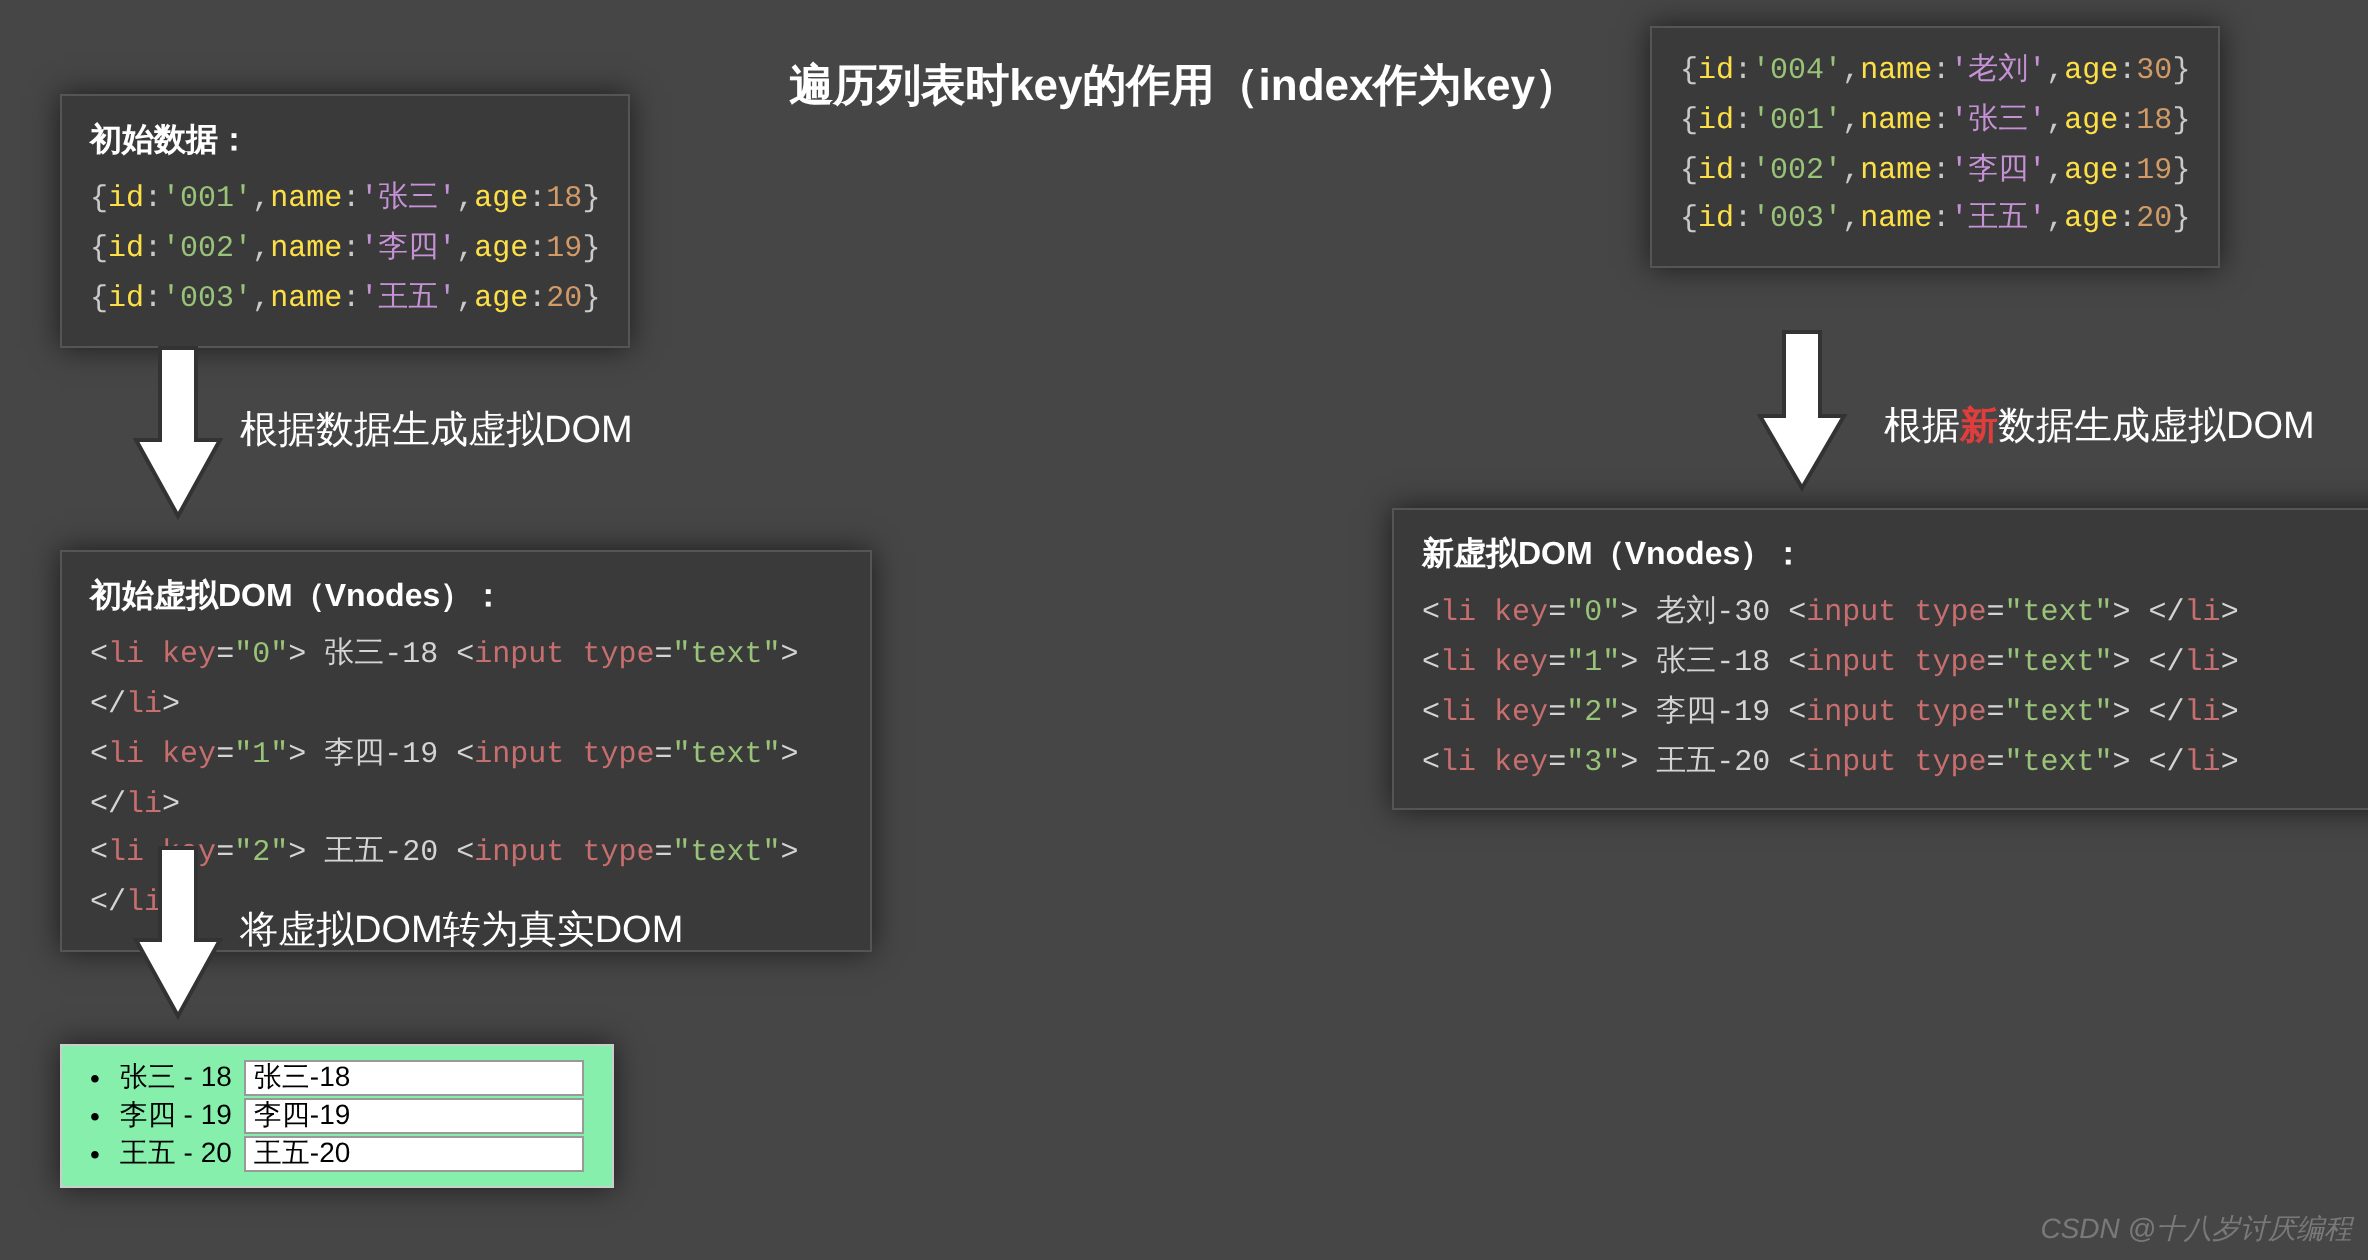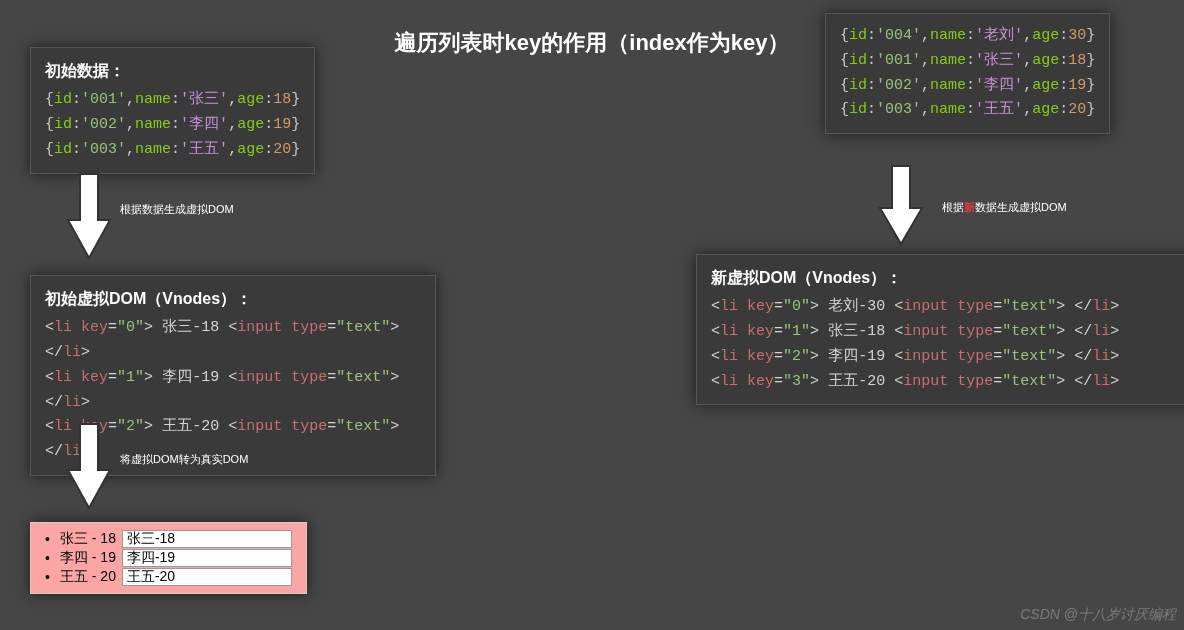--- a/index.html
+++ b/index.html
@@ -32,44 +32,44 @@
     font-size: 15px;
     line-height: 1.65;
   }
   .box-header {
     color: #fff;
     font-weight: bold;
     font-family: "Microsoft YaHei", Arial, sans-serif;
     font-size: 16px;
     margin-bottom: 4px;
   }
-  .key   { color: #84cc16; margin-top: 33px; }
+  .key   { color: #fde047; margin-top: 33px; }
   .str   { color: #98c379; }
   .nameC { color: #c692d6; }
   .num   { color: #d19a66; }
   .tag   { color: #c76e6e; }
   .attr  { color: #c76e6e; }
   .attrV { color: #98c379; }
   .plain { color: #d4d4d4; }
 
   .arrow {
     position: absolute;
   }
   .arrow svg { display:block; }
 
   .arrow-label {
     position: absolute;
     color: #fff;
-    font-size: 11px;
+    font-size: 19px;
   }
   .arrow-label .hl { color: #e03d3d; font-weight: bold; }
 
   .real-dom {
     position: absolute;
-    background: #fca5a5;
+    background: #86efac;
     border: 1px solid #ccc;
     box-shadow: 0 0 14px rgba(0,0,0,0.6);
     padding: 6px 14px;
     font-size: 14px;
     color: #000;
   }
   .real-dom .row {
     display: flex;
     align-items: center;
     gap: 6px;

